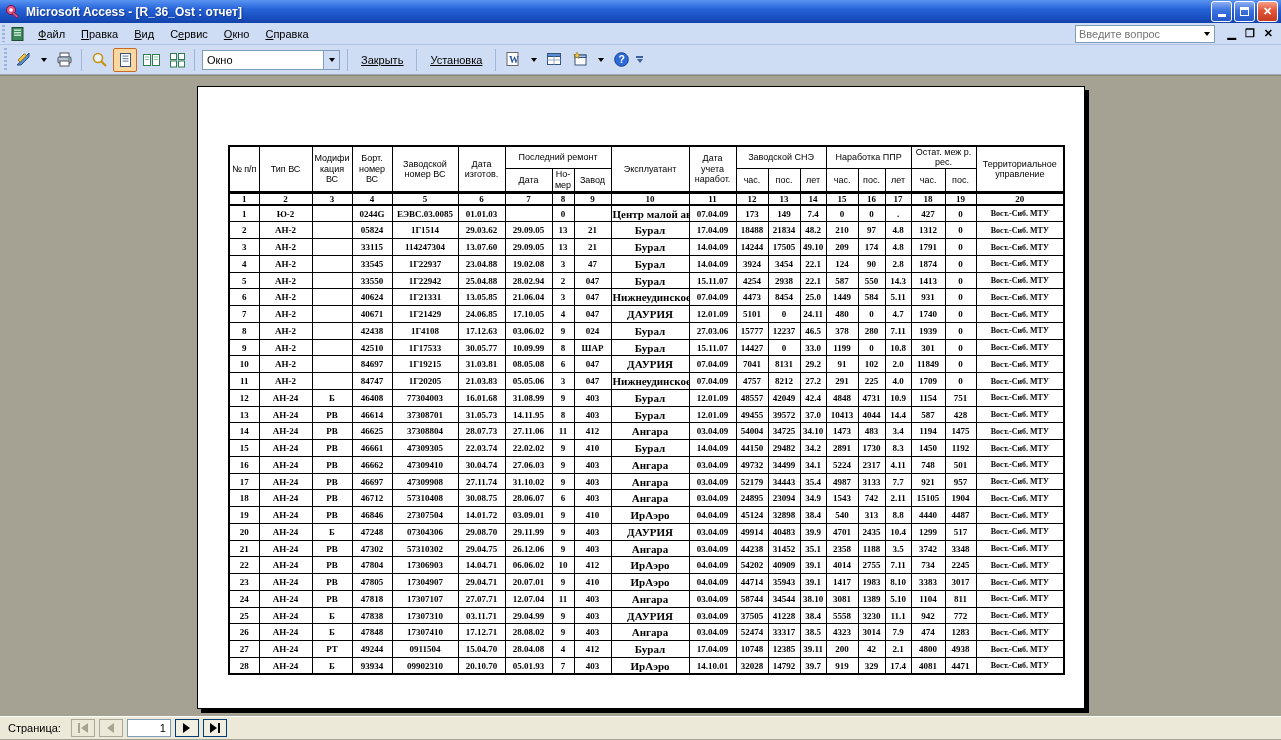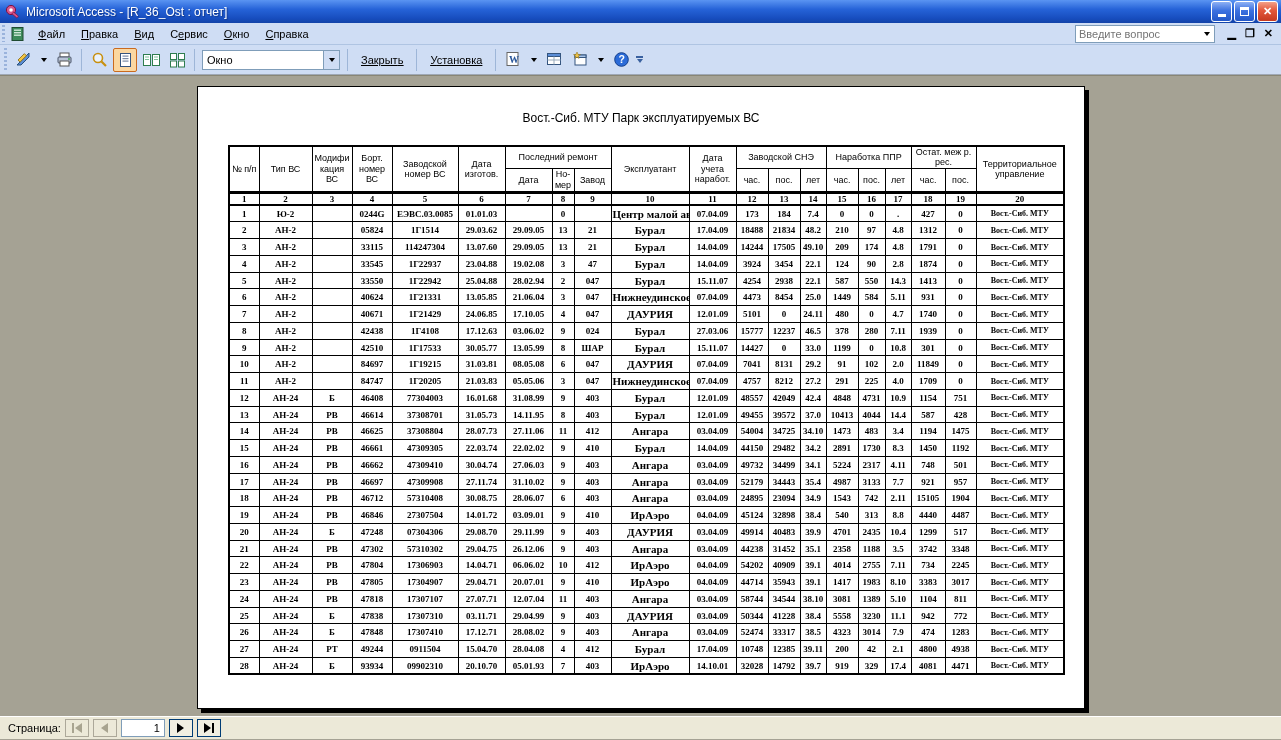--- a/index.html
+++ b/index.html
@@ -4,21 +4,21 @@
 <style>
   * { box-sizing: border-box; margin: 0; padding: 0; }
   html,body { width:1281px; height:740px; overflow:hidden;
     font-family:"Liberation Sans", sans-serif; background:#A5A294; }
 
   
   .titlebar { height:23px; display:flex; align-items:center;
     background:linear-gradient(180deg,#5A94F2 0%,#2663D8 40%,#174DBE 80%,#1343A8 100%);
     padding:0 3px 0 5px; }
   .titlebar .app-icon { width:16px; height:16px; margin-right:5px; flex:0 0 auto; }
-  .titlebar .title { color:#fff; font-weight:normal; font-size:12px;
+  .titlebar .title { color:#fff; font-weight:bold; font-size:12px;
     text-shadow:1px 1px 1px #12388C; flex:1 1 auto; white-space:nowrap; }
   .winbtn { width:21px; height:21px; border:1px solid #fff; border-radius:3px;
     margin-left:2px; display:flex; align-items:center; justify-content:center;
     color:#fff; font-size:11px; font-weight:bold; }
   .winbtn.min, .winbtn.max { background:linear-gradient(180deg,#8DB0F4 0%,#3C71E0 45%,#2257C8 100%); }
   .winbtn.close { background:linear-gradient(180deg,#F2A088 0%,#E2573A 45%,#C63A20 100%); }
   .glyph-minbar { width:8px; height:3px; background:#fff; margin-top:8px; }
   .glyph-restore { width:9px; height:9px; border:1px solid #fff; border-top:3px solid #fff; background:transparent; }
 
   
@@ -78,21 +78,21 @@
   tr.hnums td { height:13px; font-family:"Liberation Serif",serif; font-weight:bold;
     font-size:9px; border-bottom:2px solid #000; }
   table.rpt tbody td { height:16.75px; font-family:"Liberation Serif",serif;
     font-weight:bold; font-size:9px; white-space:nowrap; }
   table.rpt tbody td.c10 { font-size:11px; }
   table.rpt tbody td.c20 { font-size:8px;margin-left:31px; }
 
   
   .statusbar { height:23px; background:#ECE9D8; border-top:1px solid #fff;
     display:flex; align-items:center; padding-left:8px; gap:4px; }
-  .statusbar .lbl { font-size:11px; }
+  .statusbar .lbl { font-size:11px; margin-right:6px; }
   .navbtn { width:24px; height:18px; display:flex; align-items:center; justify-content:center;
     background:#ECE9D8; gap:1px; }
   .navbtn.disabled { border:1px solid #ACA899; }
   .navbtn.enabled { border:1px solid #003C74; background:#F1EFE2; }
   .tri-r { width:0; height:0; border-left:7px solid #000; border-top:5px solid transparent; border-bottom:5px solid transparent; }
   .tri-l { width:0; height:0; border-right:7px solid #000; border-top:5px solid transparent; border-bottom:5px solid transparent; }
   .navbtn.disabled .tri-l { border-right-color:#A8A490; }
   .vbar { width:2px; height:10px; background:#000; }
   .navbtn.disabled .vbar { background:#A8A490; }
   .pagebox { width:44px; height:18px; background:#fff; border:1px solid #7F9DB9;
@@ -260,21 +260,20 @@
   </span>
 
   <span class="chevron">
     <i></i>
       <span class="arrow-down" style="border-top-color:#3A61A0"></span>
   </span>
 </div>
 
 <div class="main">
   <div class="page">
-    <div class="rpt-title">Вост.-Сиб. МТУ Парк эксплуатируемых ВС</div>
 
     <table class="rpt">
       <colgroup>
         <col style="width:30px">
           <col style="width:53px">
           <col style="width:40px">
           <col style="width:40px">
         <col style="width:66px">
           <col style="width:47px">
           <col style="width:47px">
@@ -351,21 +350,21 @@
             <td class="c3"></td>
             <td class="c4">0244G</td>
             <td class="c5">ЕЭВС.03.0085</td>
             <td class="c6">01.01.03</td>
             <td class="c7"></td>
             <td class="c8">0</td>
             <td class="c9"></td>
             <td class="c10">Центр малой авиации</td>
             <td class="c11">07.04.09</td>
             <td class="c12">173</td>
-            <td class="c13">184</td>
+            <td class="c13">149</td>
             <td class="c14">7.4</td>
             <td class="c15">0</td>
             <td class="c16">0</td>
             <td class="c17">.</td>
             <td class="c18">427</td>
             <td class="c19">0</td>
             <td class="c20">Вост.-Сиб. МТУ</td>
           </tr>
           <tr>
             <td class="c1">2</td>
@@ -521,21 +520,21 @@
             <td class="c19">0</td>
             <td class="c20">Вост.-Сиб. МТУ</td>
           </tr>
           <tr>
             <td class="c1">9</td>
             <td class="c2">АН-2</td>
             <td class="c3"></td>
             <td class="c4">42510</td>
             <td class="c5">1Г17533</td>
             <td class="c6">30.05.77</td>
-            <td class="c7">13.05.99</td>
+            <td class="c7">10.09.99</td>
             <td class="c8">8</td>
             <td class="c9">ШАР</td>
             <td class="c10">Бурал</td>
             <td class="c11">15.11.07</td>
             <td class="c12">14427</td>
             <td class="c13">0</td>
             <td class="c14">33.0</td>
             <td class="c15">1199</td>
             <td class="c16">0</td>
             <td class="c17">10.8</td>
@@ -878,21 +877,21 @@
             <td class="c2">АН-24</td>
             <td class="c3">Б</td>
             <td class="c4">47838</td>
             <td class="c5">17307310</td>
             <td class="c6">03.11.71</td>
             <td class="c7">29.04.99</td>
             <td class="c8">9</td>
             <td class="c9">403</td>
             <td class="c10">ДАУРИЯ</td>
             <td class="c11">03.04.09</td>
-            <td class="c12">50344</td>
+            <td class="c12">37505</td>
             <td class="c13">41228</td>
             <td class="c14">38.4</td>
             <td class="c15">5558</td>
             <td class="c16">3230</td>
             <td class="c17">11.1</td>
             <td class="c18">942</td>
             <td class="c19">772</td>
             <td class="c20">Вост.-Сиб. МТУ</td>
           </tr>
           <tr>

